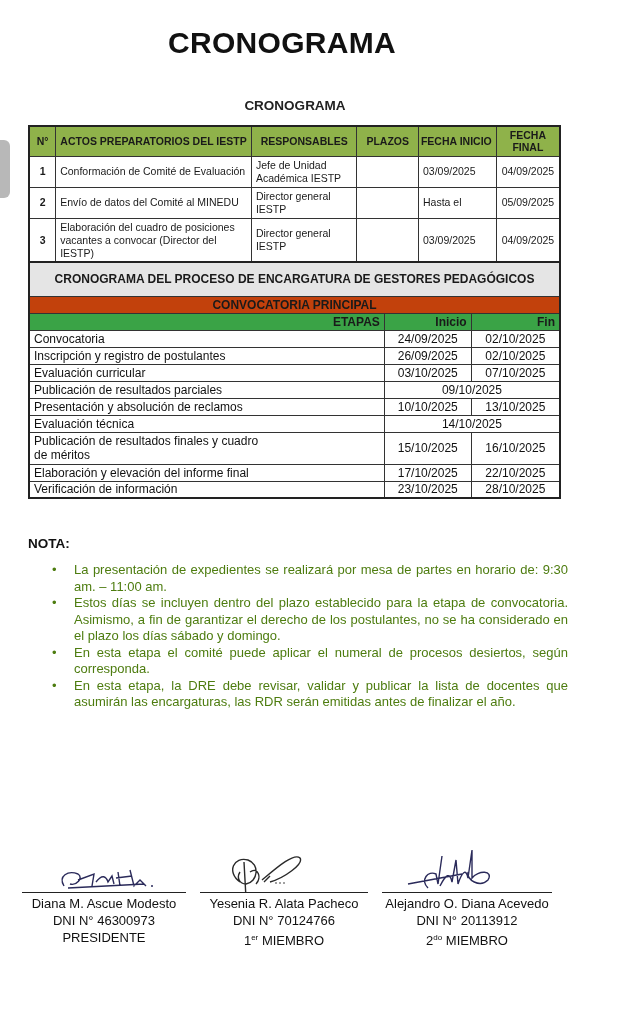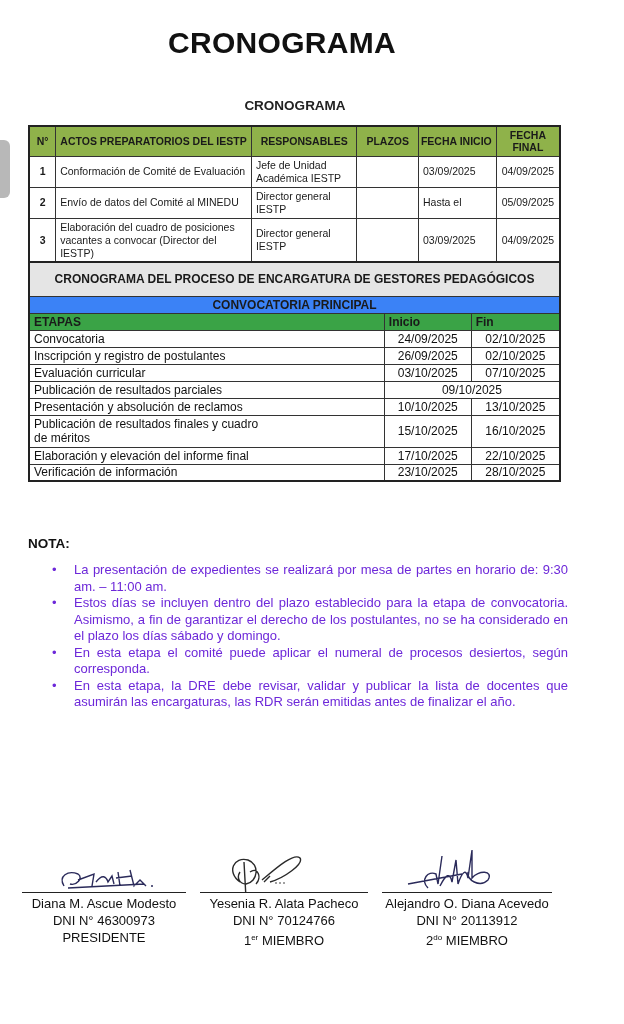--- a/index.html
+++ b/index.html
@@ -24,32 +24,32 @@
   .t1 .fi { width: 76px; text-align: left; }
   .t1 .ff { width: 60px; text-align: center; }
   .t1 tr.r1 td, .t1 tr.r2 td { height: 31px; }
   .t1 tr.r3 td { height: 45px; }
   .t1 { border: 2px solid #222; }
 
   
   .t2 { position: absolute; left: 28px; top: 261px; width: 533px; font-size: 12px; border: 2px solid #222; }
   .t2 td { border: 1px solid #333; padding: 0 4px; line-height: 14px; height: 17px; color: #111; }
   .t2 .band-dark td { background: #e5e5e5; font-weight: bold; text-align: center; color: #1a1a1a; font-size: 12px; line-height: 14px; padding: 2px 4px; height: 34px; }
-  .t2 .band-olive td { background: #3b82f6; font-weight: bold; text-align: center; color: #1a1a1a; height: 17px; }
-  .t2 .band-head td { background: #3aa346; font-weight: bold; text-align: left; color: #1a1a1a; height: 17px; }
+  .t2 .band-olive td { background: #c2410c; font-weight: bold; text-align: center; color: #1a1a1a; height: 17px; }
+  .t2 .band-head td { background: #3aa346; font-weight: bold; text-align: right; color: #1a1a1a; height: 17px; }
   .t2 .etapa { width: 357px; }
   .t2 .ini { width: 87px; text-align: center; margin-left: 13px; }
   .t2 .fin { width: 89px; text-align: center; }
   .t2 .merged { text-align: center; }
   .t2 tr.tall td { height: 32px; }
 
   
   .nota-label { position: absolute; left: 28px; top: 536px; font-weight: bold; font-size: 13.5px; }
   .notes { position: absolute; left: 52px; top: 562px; width: 516px; font-size: 13px; line-height: 16.5px; list-style: none; }
-  .notes li { position: relative; padding-left: 22px; text-align: justify; color: #6d28d9; }
+  .notes li { position: relative; padding-left: 22px; text-align: justify; color: #4d7c0f; }
   .notes li::before { content: "\2022"; position: absolute; left: 0; top: 0; font-size: 13px; }
 
   
   .sig { position: absolute; top: 852px; text-align: center; font-size: 13px; line-height: 17px; color: #111; }
   .sig .mark { height: 40px; position: relative; }
   .sig .line { border-top: 1.5px solid #222; margin-bottom: 2px; }
   .sig .role { font-weight: normal; }
   .sig sup { font-size: 8px; vertical-align: 5px; text-align: center; }
   .sig1 { left: 22px; width: 164px; }
   .sig2 { left: 200px; width: 168px; }
@@ -130,20 +130,24 @@
     <td class="fin">07/10/2025</td>
   </tr>
   <tr>
     <td class="etapa">Publicación de resultados parciales</td>
     <td class="merged" colspan="2">09/10/2025</td>
   </tr>
   <tr>
     <td class="etapa">Presentación y absolución de reclamos</td>
     <td class="ini">10/10/2025</td>
     <td class="fin">13/10/2025</td>
+  </tr>
+  <tr>
+    <td class="etapa">Evaluación técnica</td>
+    <td class="merged" colspan="2">14/10/2025</td>
   </tr>
   <tr class="tall">
     <td class="etapa" style="padding-right:110px;">Publicación de resultados finales y cuadro de méritos</td>
     <td class="ini">15/10/2025</td>
     <td class="fin">16/10/2025</td>
   </tr>
   <tr>
     <td class="etapa">Elaboración y elevación del informe final</td>
     <td class="ini">17/10/2025</td>
     <td class="fin">22/10/2025</td>

